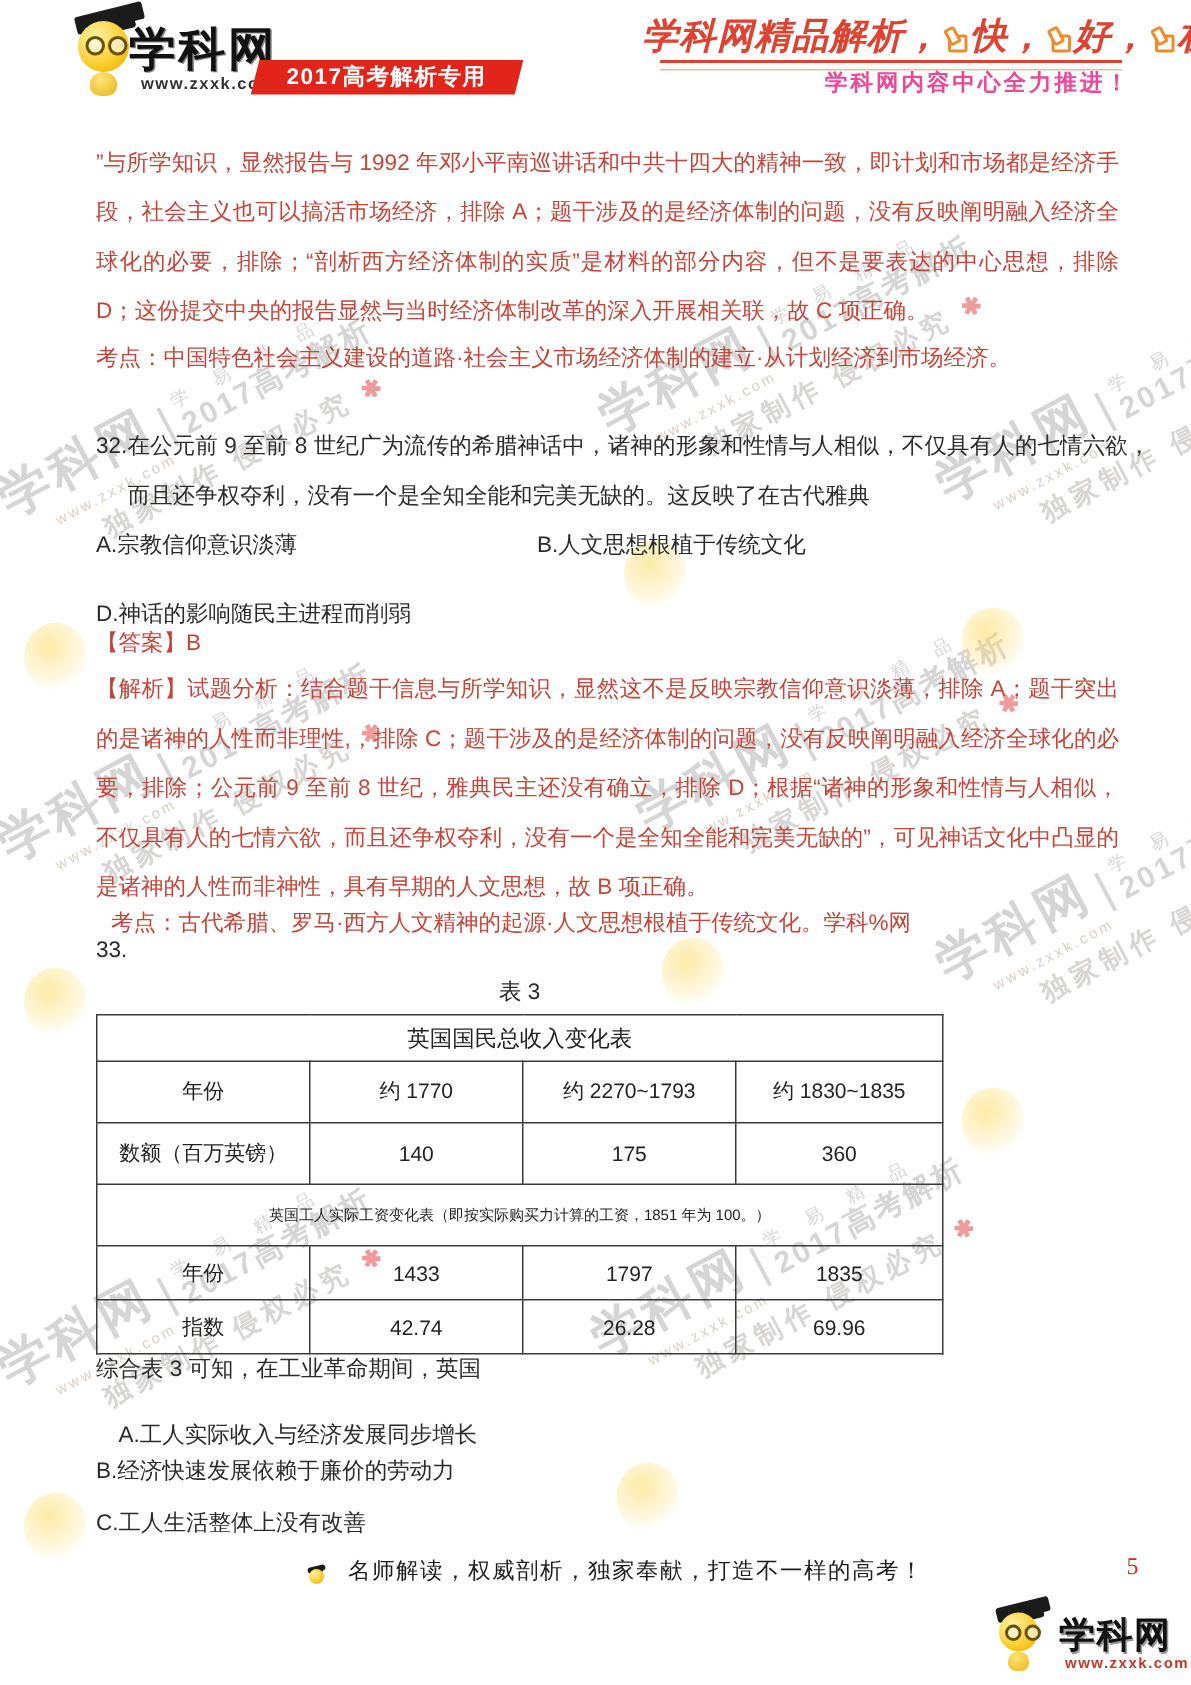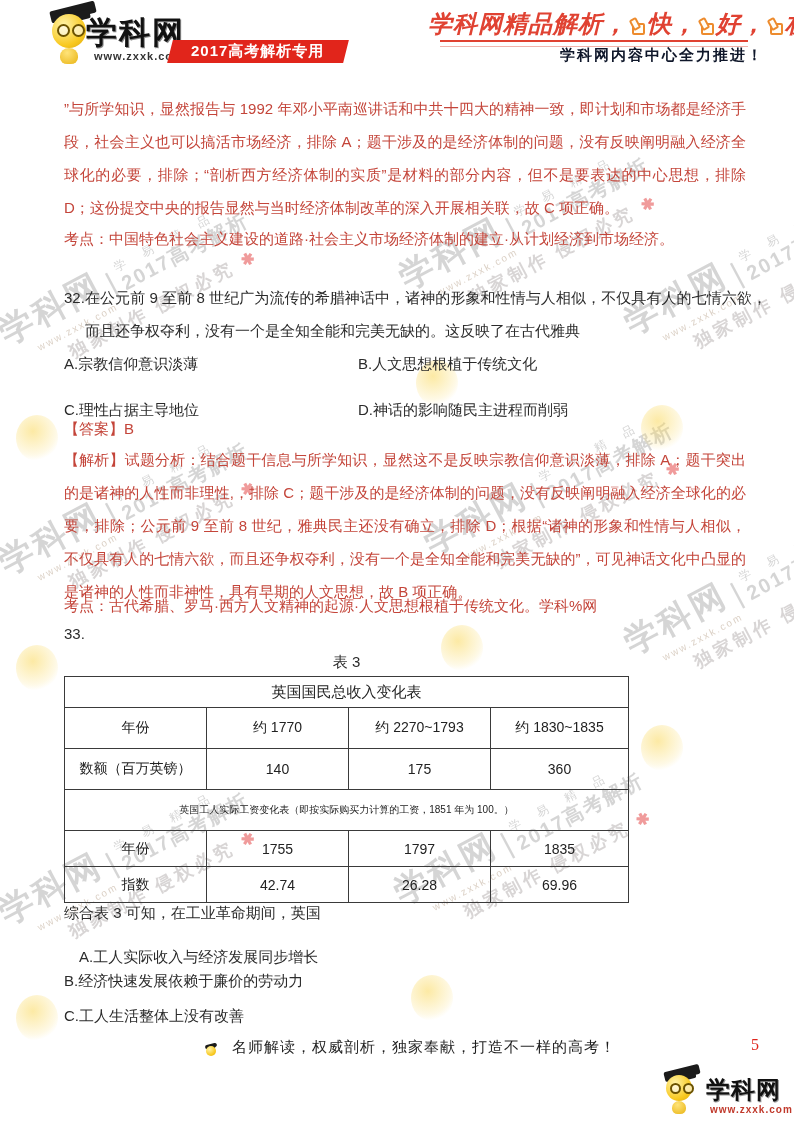--- a/index.html
+++ b/index.html
@@ -50,21 +50,21 @@
 
   .slogan{position:absolute;right:46px;top:8px;width:320px;color:#e04232;
           font-size:24px;font-weight:bold;font-style:italic;letter-spacing:1px;white-space:nowrap;}
   .thumb{position:relative;display:inline-block;width:15px;height:13px;margin:0 2px;}
   .thumb::before{content:"";position:absolute;right:0;top:4px;width:9px;height:8px;
                  border:2px solid #ed8b2d;border-radius:2px;background:#fffdf6;}
   .thumb::after{content:"";position:absolute;left:1px;top:-1px;width:4px;height:8px;
                 border:2px solid #ed8b2d;border-radius:2px;transform:rotate(-28deg);background:#fffdf6;}
   .slogan-underline{position:absolute;right:46px;top:40px;width:308px;height:4px;
                     border-top:2px solid #e04232;border-bottom:1px solid #f2b4ac;}
-  .sub-slogan{position:absolute;right:30px;top:46px;font-size:15px;font-weight:bold;color:#0f172a;letter-spacing:2px;}
+  .sub-slogan{position:absolute;right:40px;top:46px;font-size:15px;font-weight:bold;color:#ec4899;letter-spacing:2px;}
 
   
   .blk{position:absolute;left:64px;width:682px;font-size:15px;line-height:33px;}
   .red{color:#c4453a;}
   .just{text-align:justify;}
   .hang{padding-left:21px;text-indent:-21px;}
 
   #q32-options{display:grid;grid-template-columns:294px 1fr;row-gap:13px;}
 
   
@@ -244,26 +244,25 @@
   <div class="slogan-underline"></div>
   <div class="sub-slogan">学科网内容中心全力推进！</div>
 
   <p class="blk just red" style="top:92px;margin:0;">”与所学知识，显然报告与 1992 年邓小平南巡讲话和中共十四大的精神一致，即计划和市场都是经济手段，社会主义也可以搞活市场经济，排除 A；题干涉及的是经济体制的问题，没有反映阐明融入经济全球化的必要，排除；“剖析西方经济体制的实质”是材料的部分内容，但不是要表达的中心思想，排除 D；这份提交中央的报告显然与当时经济体制改革的深入开展相关联，故 C 项正确。</p>
   <p class="blk red" style="top:222px;margin:0;">考点：中国特色社会主义建设的道路·社会主义市场经济体制的建立·从计划经济到市场经济。</p>
 
   <p class="blk just hang" style="top:281px;margin:0;">32.在公元前 9 至前 8 世纪广为流传的希腊神话中，诸神的形象和性情与人相似，不仅具有人的七情六欲，而且还争权夺利，没有一个是全知全能和完美无缺的。这反映了在古代雅典</p>
   <div class="blk" style="top:347px;" id="q32-options">
     <span>A.宗教信仰意识淡薄</span>
     <span>B.人文思想根植于传统文化</span>
-    <span>C.理性占据主导地位</span>
     <span>D.神话的影响随民主进程而削弱</span>
   </div>
   <p class="blk red" style="top:412px;margin:0;">【答案】B</p>
   <p class="blk just red" style="top:443px;margin:0;">【解析】试题分析：结合题干信息与所学知识，显然这不是反映宗教信仰意识淡薄，排除 A；题干突出的是诸神的人性而非理性,，排除 C；题干涉及的是经济体制的问题，没有反映阐明融入经济全球化的必要，排除；公元前 9 至前 8 世纪，雅典民主还没有确立，排除 D；根据“诸神的形象和性情与人相似，不仅具有人的七情六欲，而且还争权夺利，没有一个是全知全能和完美无缺的”，可见神话文化中凸显的是诸神的人性而非神性，具有早期的人文思想，故 B 项正确。</p>
-  <p class="blk red" style="top:589px;margin:0;">考点：古代希腊、罗马·西方人文精神的起源·人文思想根植于传统文化。学科%网</p>
+  <p class="blk red" style="top:589px;margin:10px;">考点：古代希腊、罗马·西方人文精神的起源·人文思想根植于传统文化。学科%网</p>
 
   <p class="blk" style="top:617px;margin:0;">33.</p>
   <p class="blk" style="top:645px;margin:0;width:565px;text-align:center;">表 3</p>
 
   <table id="tbl">
     <tbody>
         <tr class="t-title">
           <td colspan="4">英国国民总收入变化表</td>
         </tr>
     <tr class="t-row1">
@@ -276,21 +275,21 @@
       <td>数额（百万英镑）</td>
       <td>140</td>
       <td>175</td>
       <td>360</td>
     </tr>
     <tr class="t-sub">
           <td colspan="4">英国工人实际工资变化表（即按实际购买力计算的工资，1851 年为 100。）</td>
         </tr>
     <tr class="t-row2">
       <td>年份</td>
-      <td>1755</td>
+      <td>1433</td>
       <td>1797</td>
       <td>1835</td>
     </tr>
     <tr class="t-row2">
       <td>指数</td>
       <td>42.74</td>
       <td>26.28</td>
       <td>69.96</td>
     </tr>
   </tbody>

